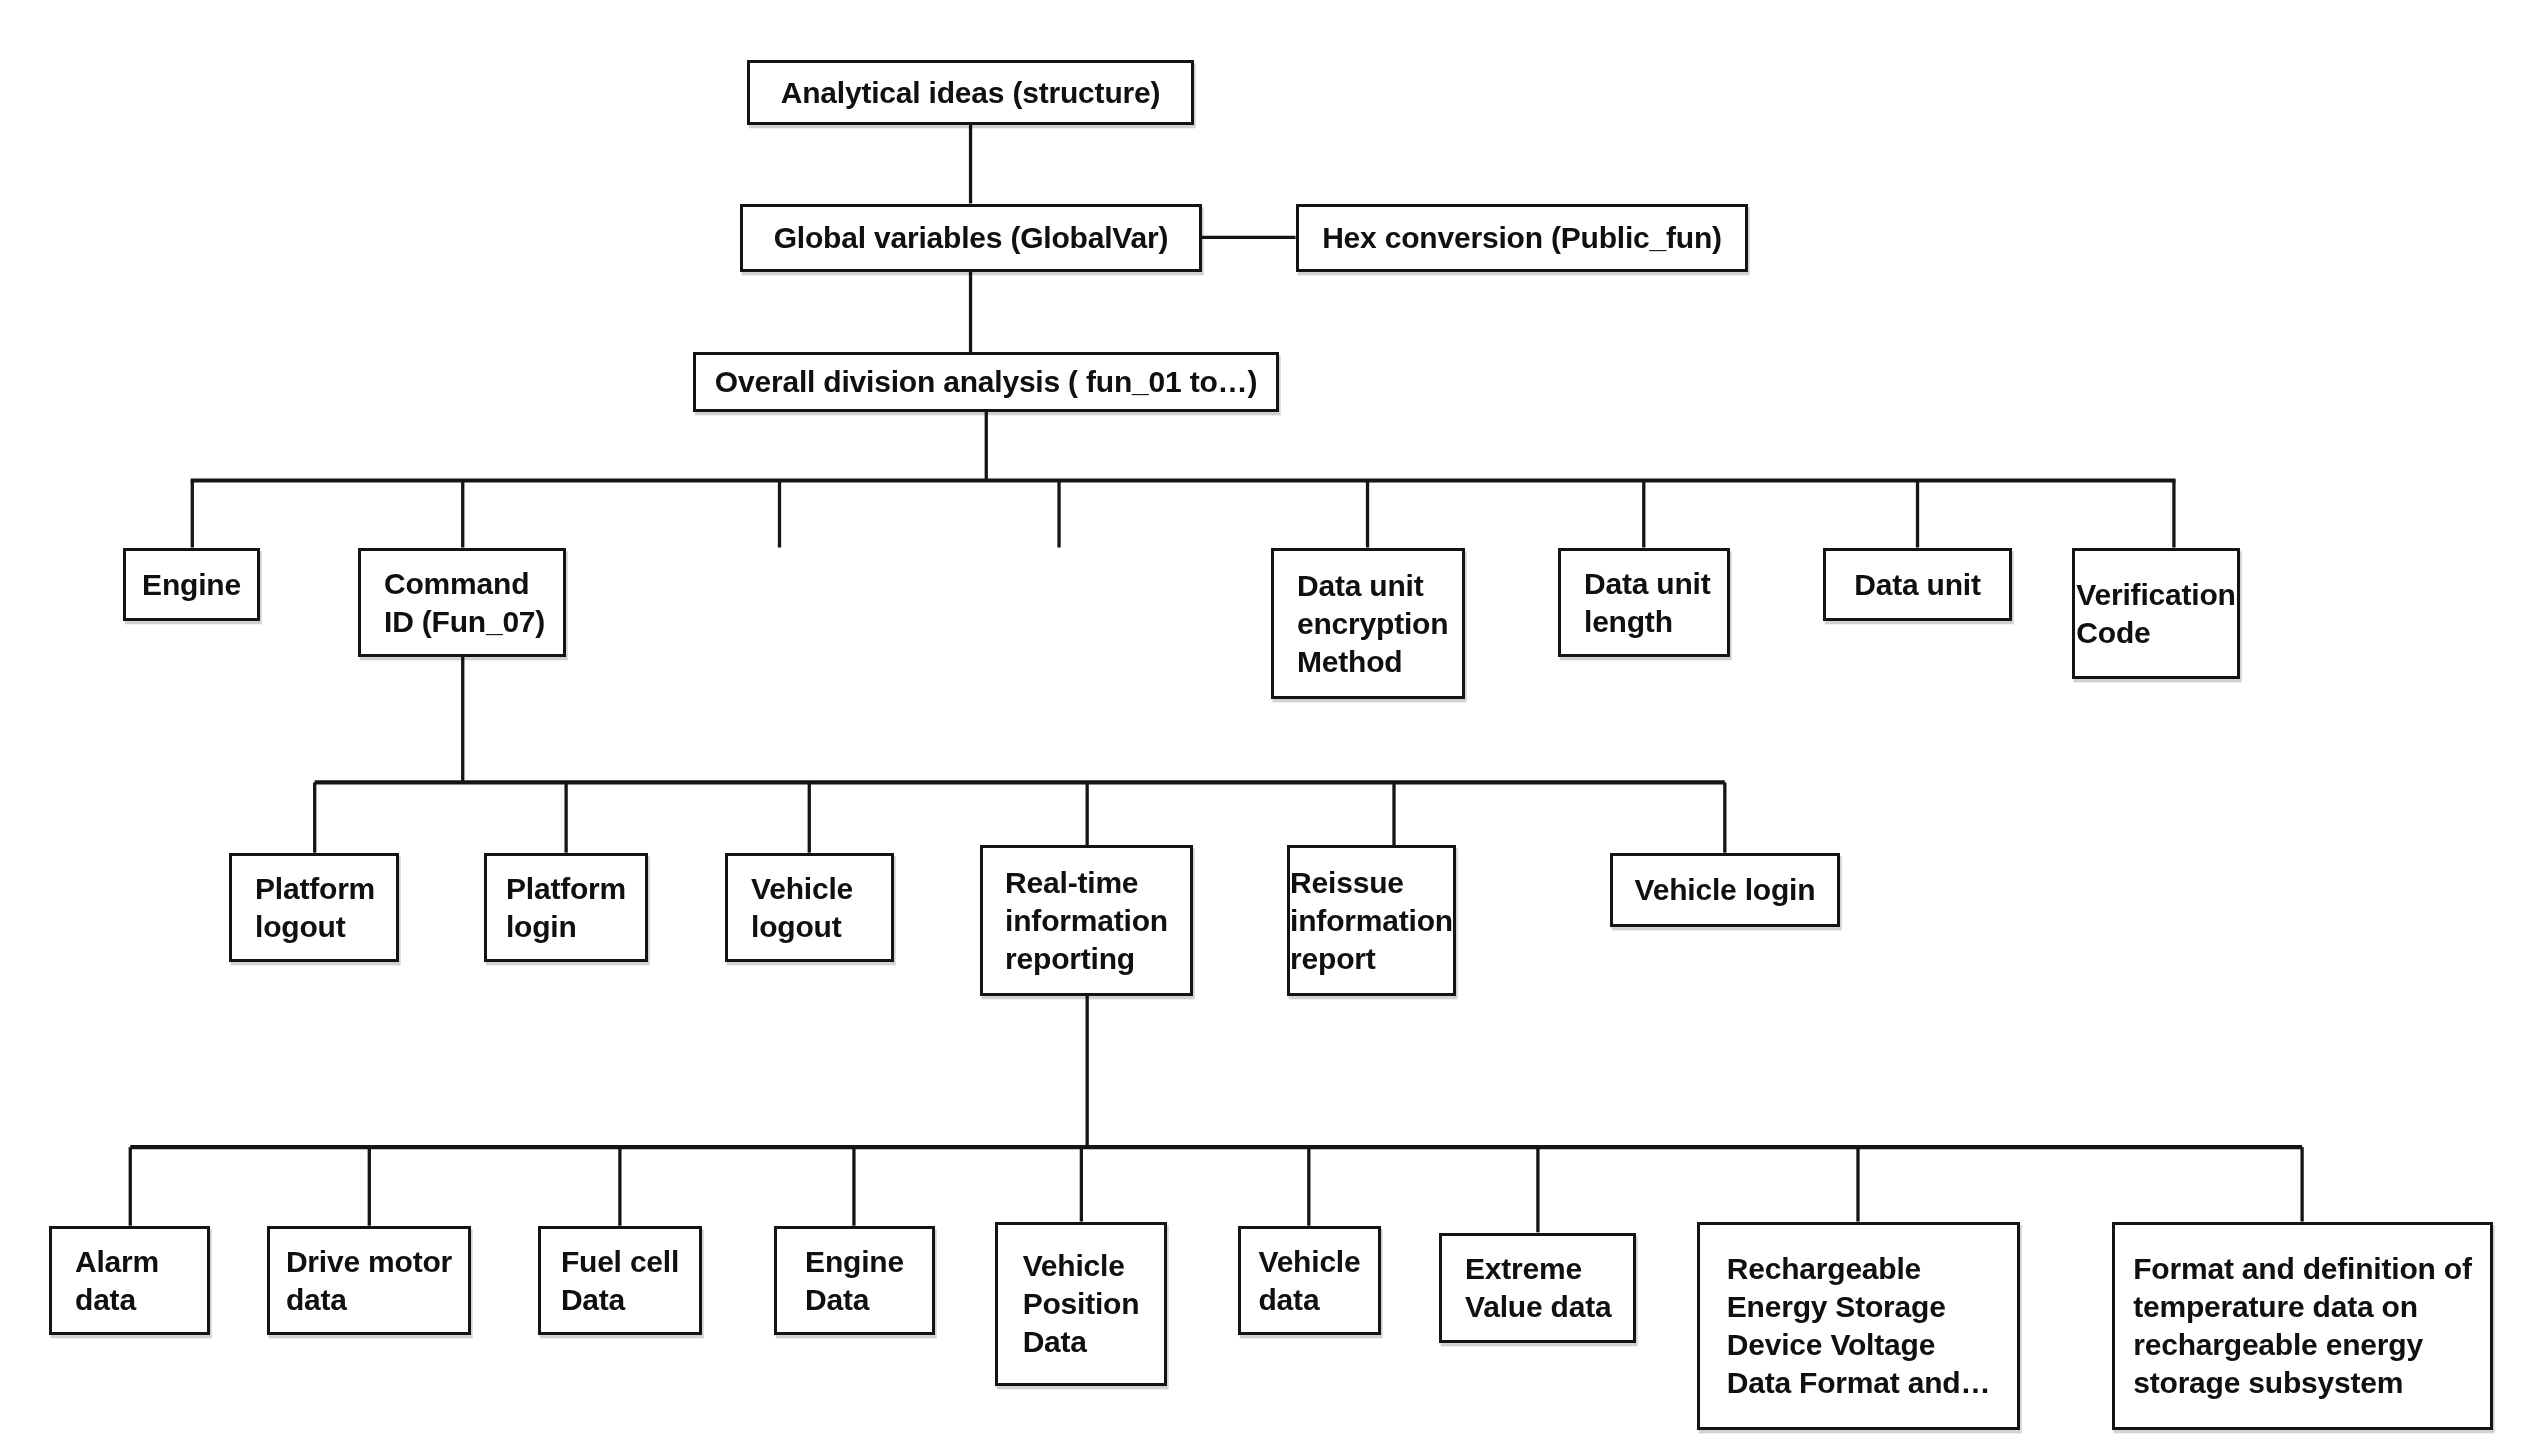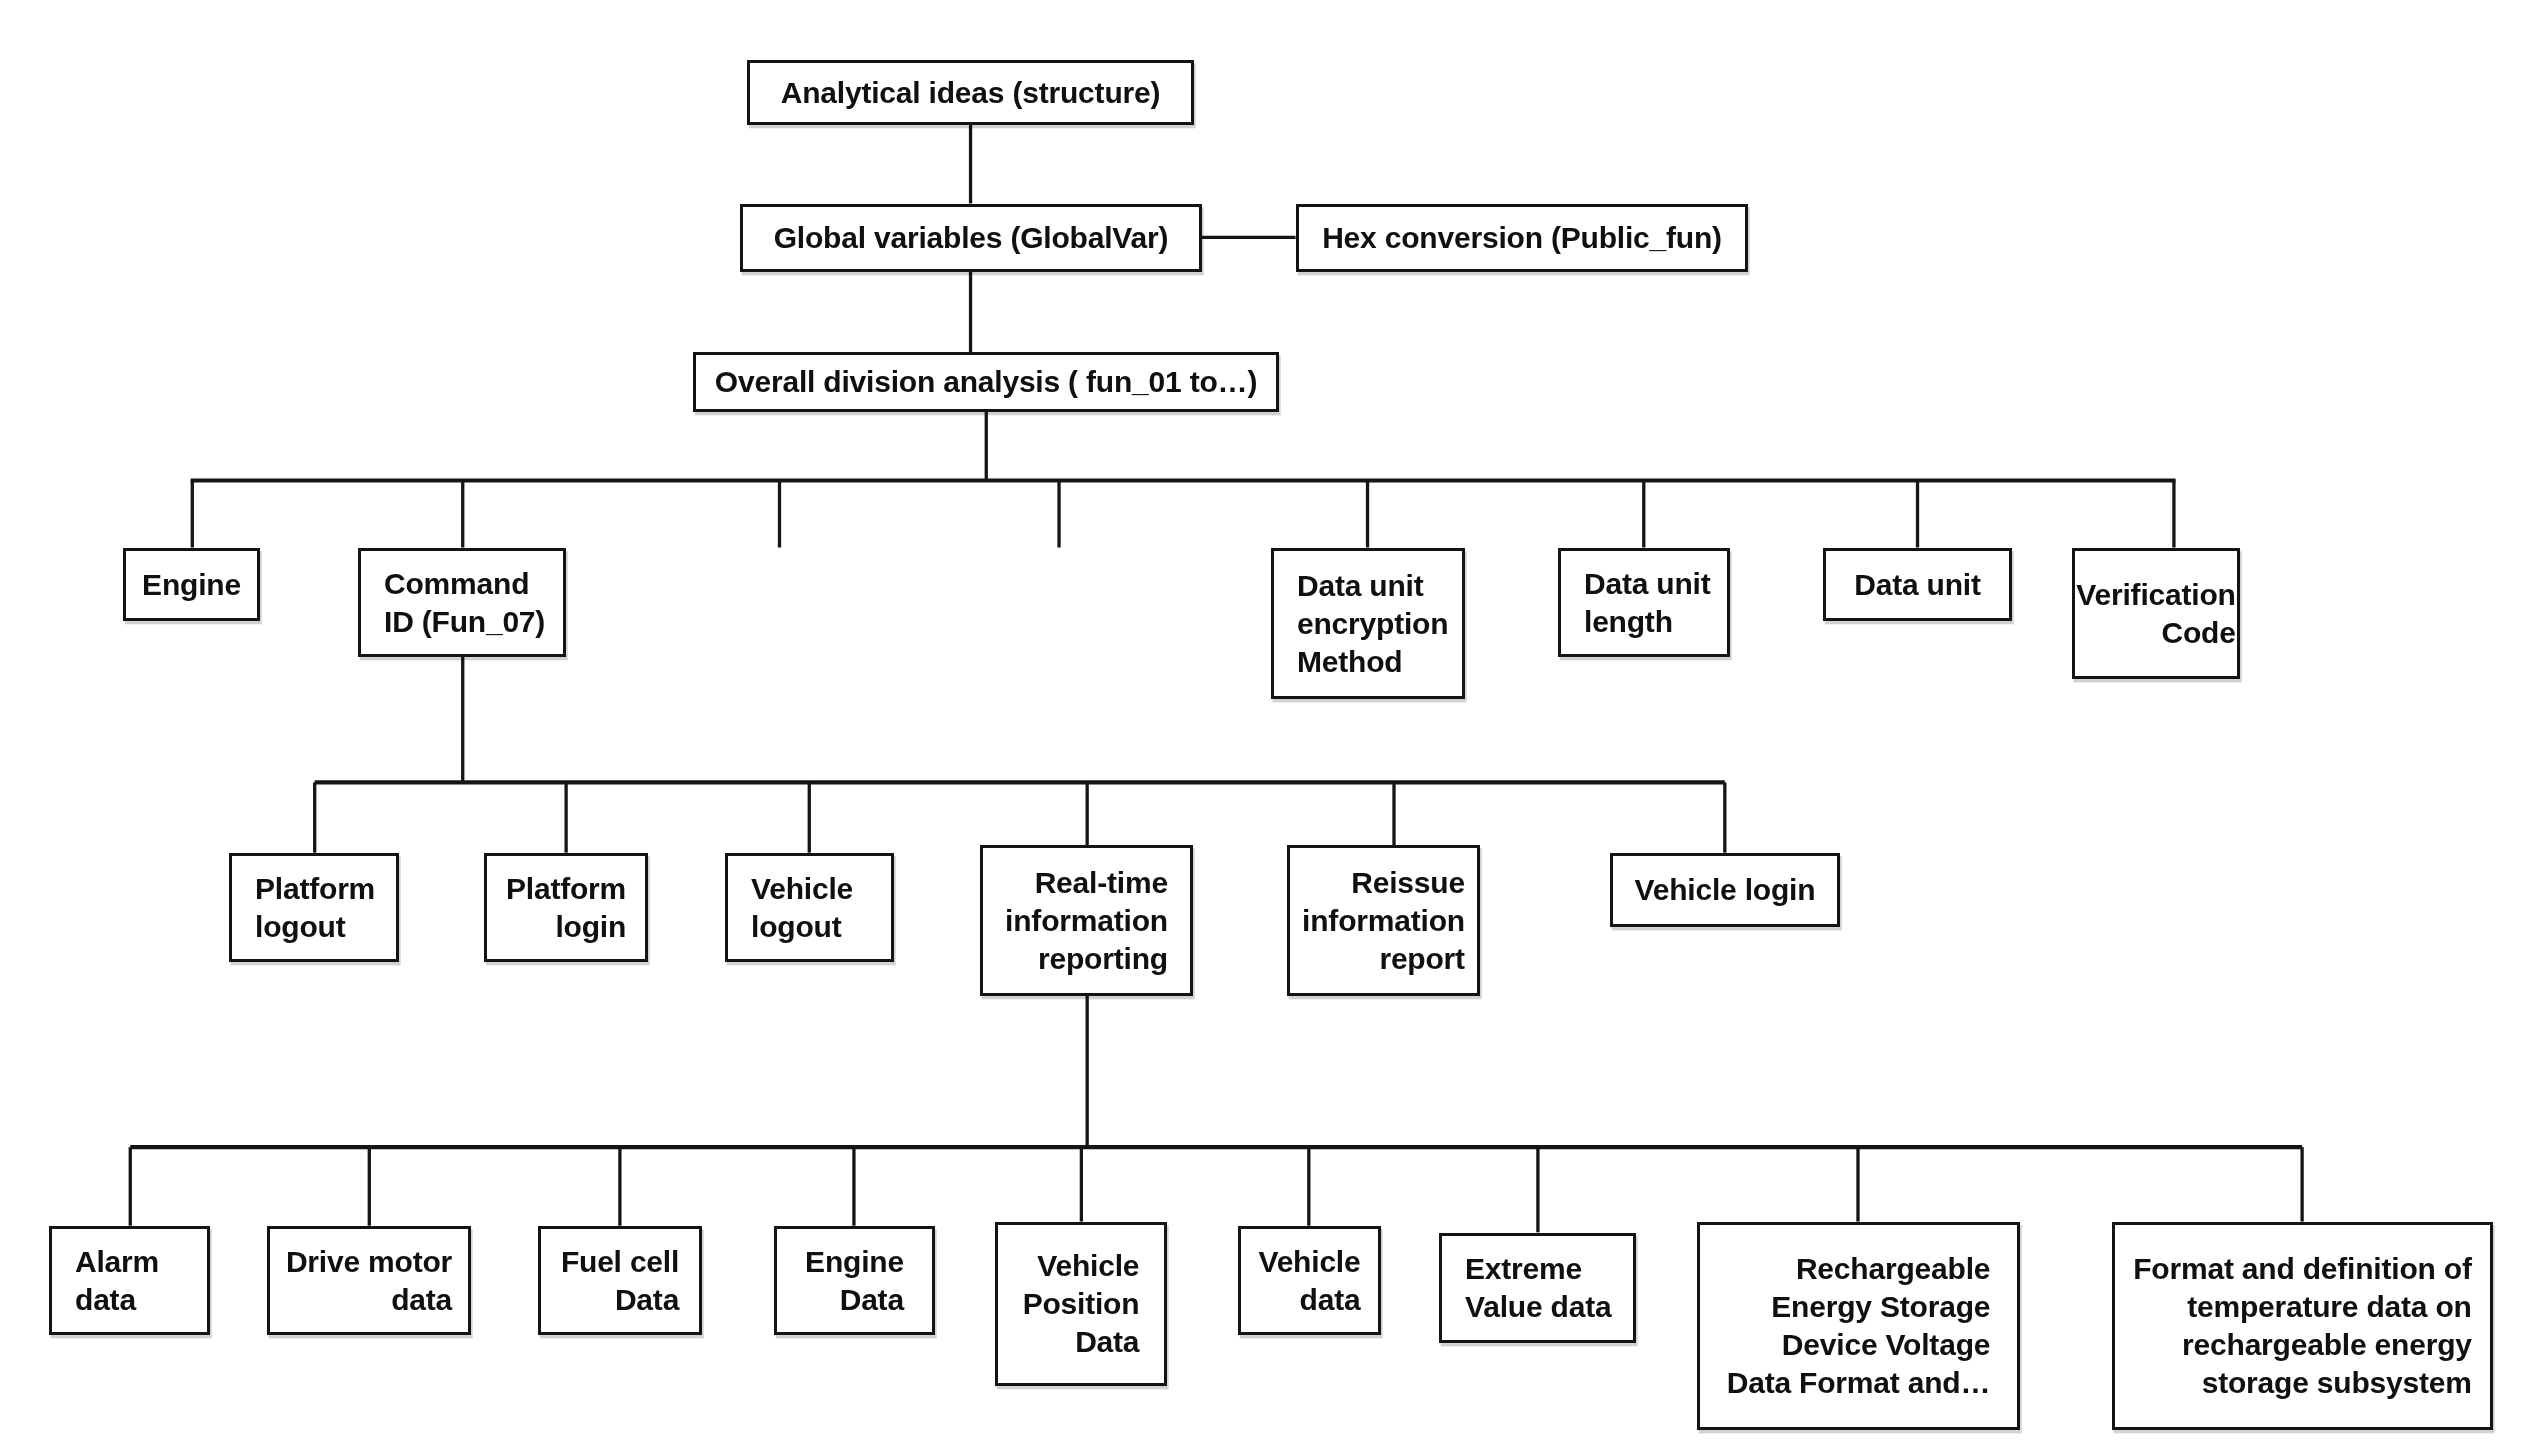--- a/index.html
+++ b/index.html
@@ -31,21 +31,21 @@
     border: 3.3px solid #141414;
     box-shadow: 1.7px 3.3px 0 rgba(0,0,0,0.18);
     color: #101010;
     font-size: 30px;
     font-weight: 700;
     line-height: 38px;
     letter-spacing: -0.2px;
     display: flex;
     align-items: center;
     justify-content: center;
-    text-align: right;
+    text-align: left;
     padding: 3.3px 10px;
   }
   .node.align-left {
     justify-content: flex-start;
     text-align: left;
     padding-left: 23px;
   }
   .node .label {
     white-space: pre-line;
   }
@@ -165,21 +165,21 @@
     <span class="label">Vehicle
 logout</span>
   </div>
 
   <div class="node" style="left:980px;top:845px;width:213px;height:151px">
     <span class="label">Real-time
 information
 reporting</span>
   </div>
 
-  <div class="node" style="left:1287px;top:845px;width:193px;height:151px">
+  <div class="node" style="left:1287px;top:845px;width:169px;height:151px">
     <span class="label">Reissue
 information
 report</span>
   </div>
 
   <div class="node" style="left:1610px;top:853px;width:230px;height:74px">
     <span class="label">Vehicle login</span>
   </div>
 
   <div class="node align-left" style="left:49px;top:1226px;width:161px;height:109px">

